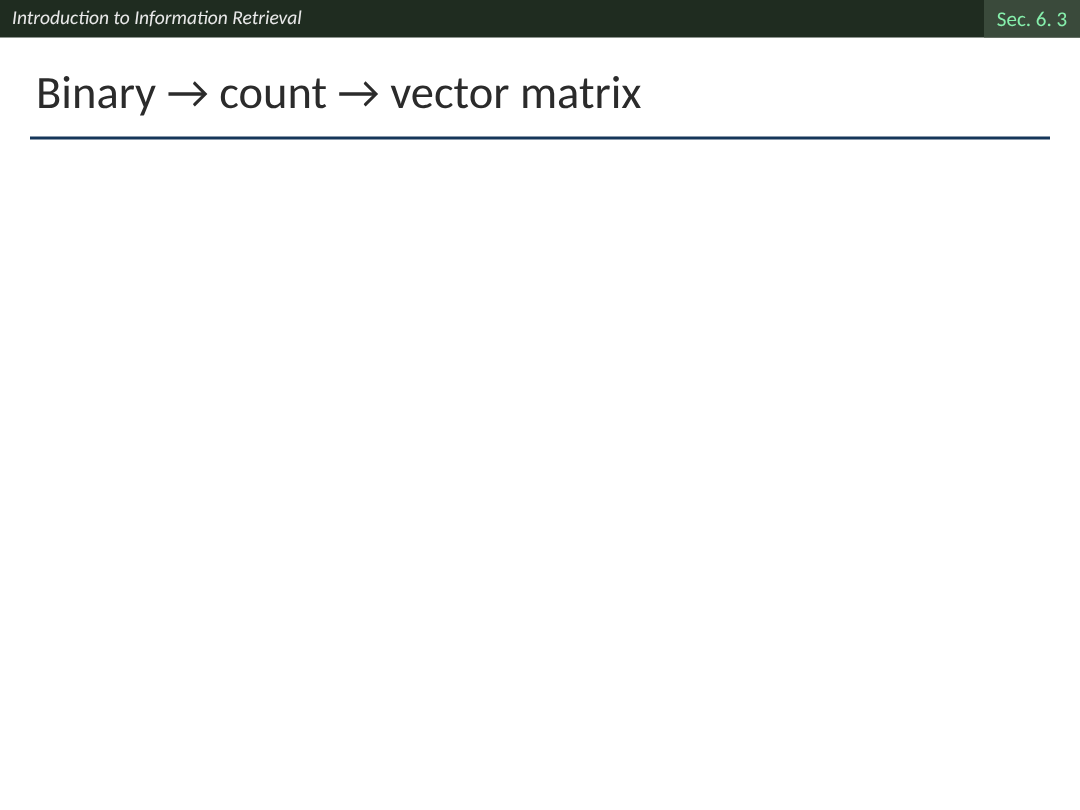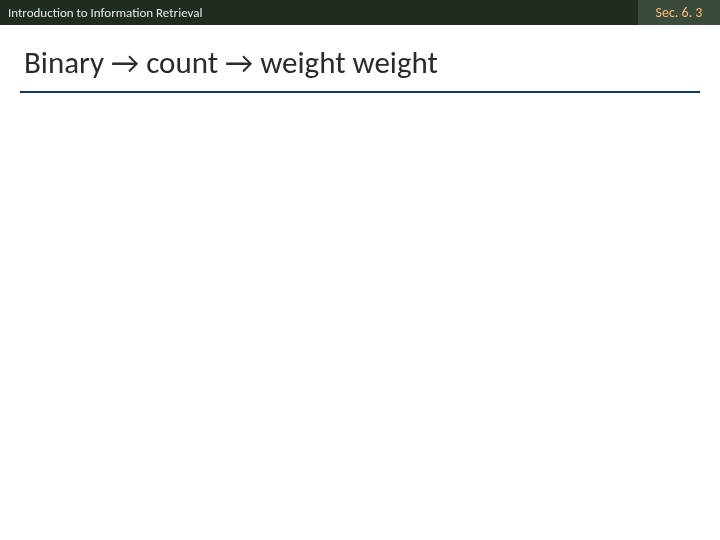--- a/index.html
+++ b/index.html
@@ -13,33 +13,34 @@
   .header-bar {
     width: 100%;
     height: 25px;
     background: #1f2c20;
     display: flex;
     justify-content: space-between;
     align-items: center;
     color: #fff;
   }
   .course-title {
+    font-style: italic;
     font-size: 13px;
     padding-left: 8px;
     color: #e8e8e8;
   }
   .section-box {
     background: #3a4a3b;
     height: 25px;
-    width: 82px;
+    width: 64px;
     display: flex;
     align-items: center;
     justify-content: center;
     font-size: 14px;
-    color: #fdba74;
+    color: #86efac;
   }
   .title-area {
     padding: 18px 20px 6px 24px;
   }
   .slide-title {
     font-size: 31px;
     color: #2b2b2b;
     font-weight: 400;
   }
   .title-rule {
@@ -67,18 +68,18 @@
 <body>
 
 <div class="slide">
 
   <div class="header-bar">
     <span class="course-title">Introduction to Information Retrieval</span>
     <div class="section-box">Sec. 6. 3</div>
   </div>
 
   <div class="title-area">
-    <h1 class="slide-title">Binary → count → weight weight</h1>
+    <h1 class="slide-title">Binary → count → vector matrix</h1>
   </div>
   <hr class="title-rule">
 
 
 </div>
 
 </body></html>

